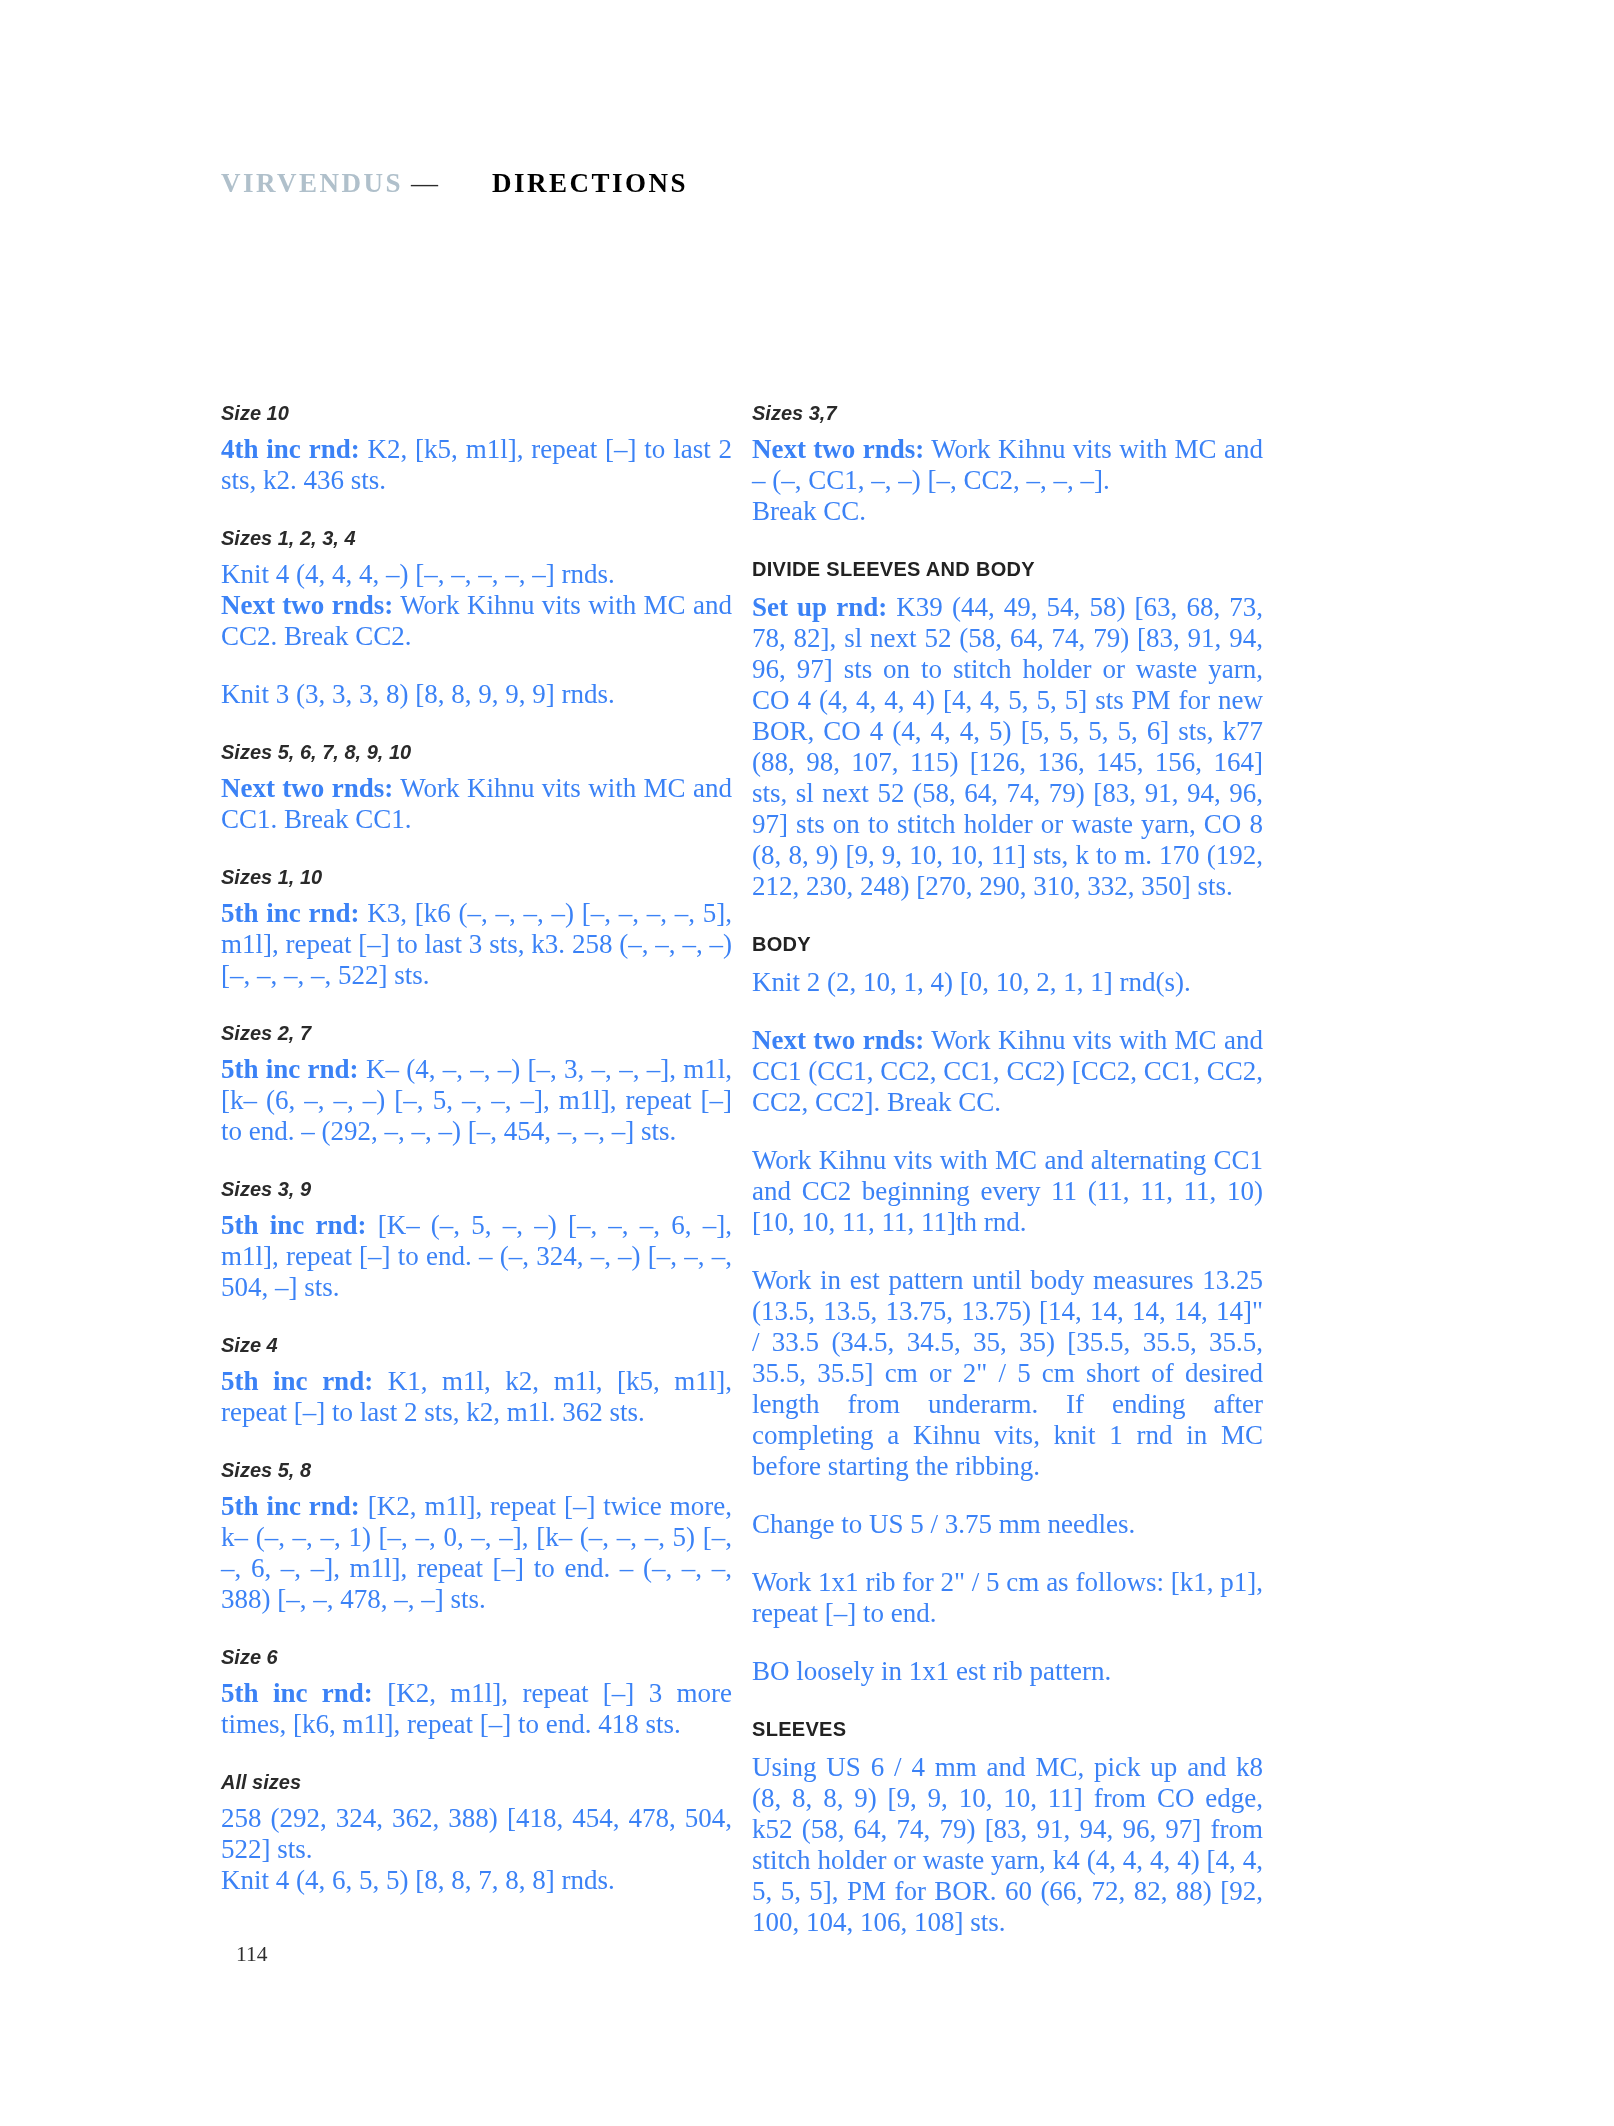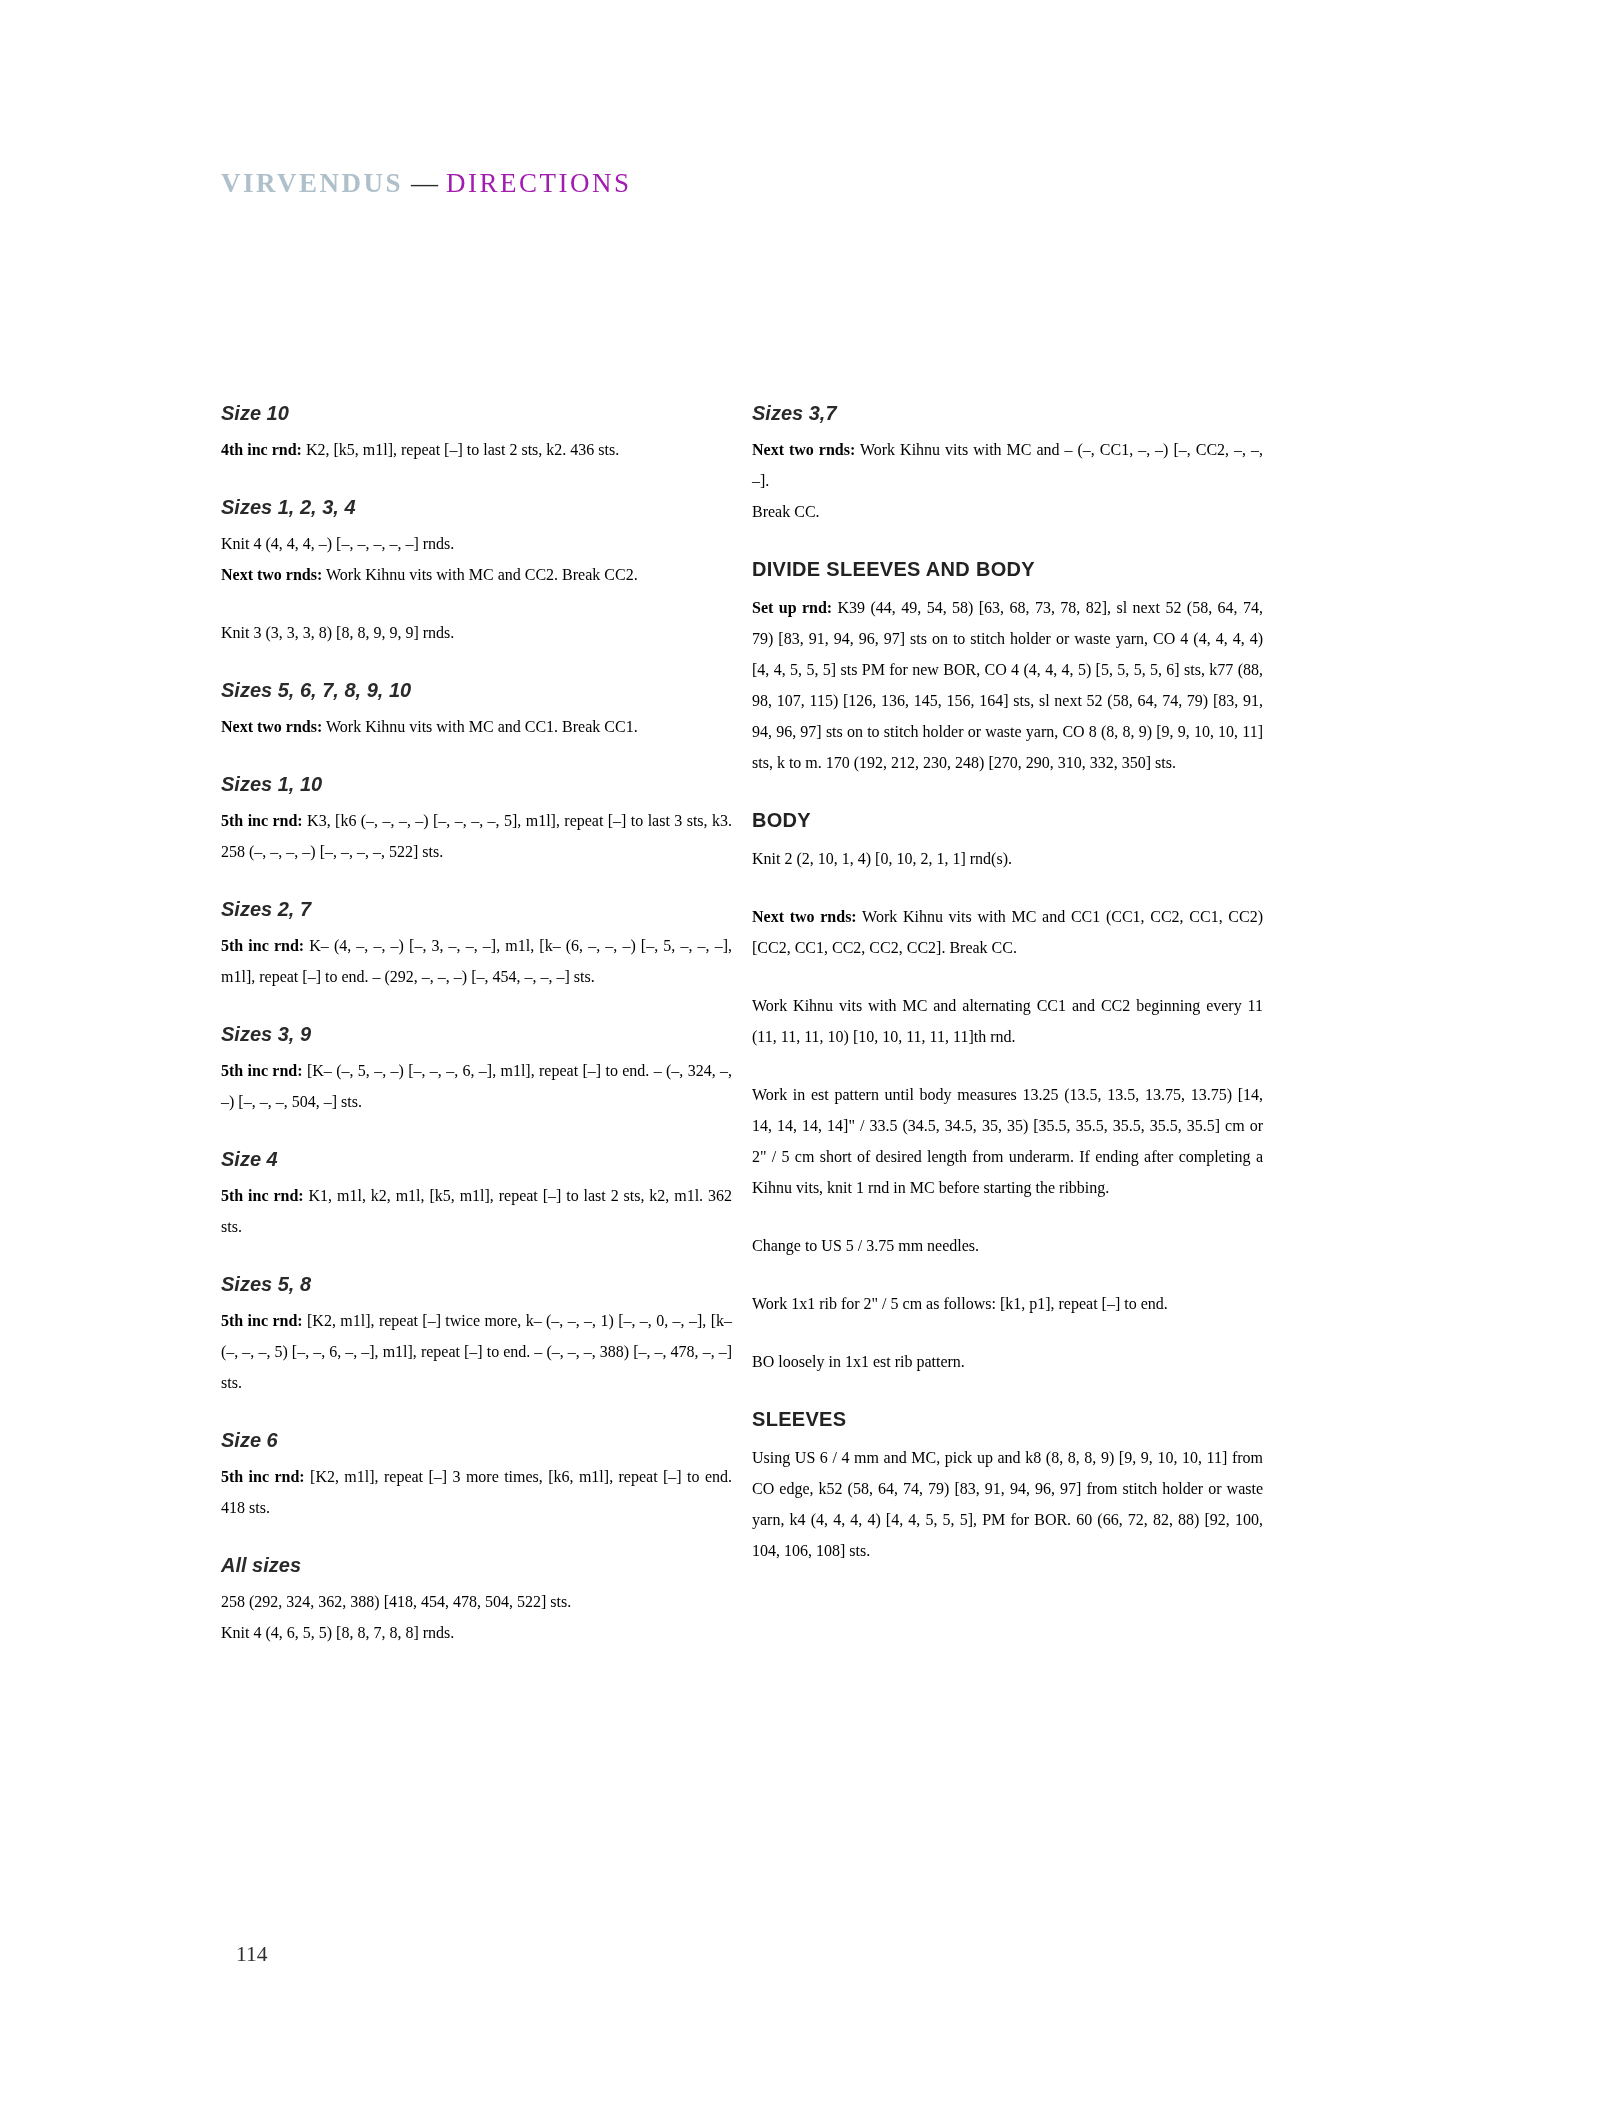--- a/index.html
+++ b/index.html
@@ -11,31 +11,31 @@
   }
   .page { position:relative; width:1614px; height:2126px; overflow:hidden; background:#ffffff; }
 
   .doc-header {
     position:absolute; left:221px; top:168px;
     font-size:27px; letter-spacing:2.5px;
     white-space:nowrap;
   }
   .doc-header .title  { color:var(--accent, #b0c0cb); font-weight:bold; }
   .doc-header .dash   { color:#2b2b2b; margin:0 8px; letter-spacing:0; }
-  .doc-header .section{ color:#a21caf; font-weight:400; }
+  .doc-header .section{ color:#000000; font-weight:700;margin-left:46px; }
 
   .columns {
     position:absolute; left:221px; top:398px;
     width:1062px; display:flex; gap:20px;
   }
   .col { width:511px; }
 
   .para {
-    font-size:16px; line-height:31px;
-    text-align:justify; color:#000000;
+    font-size:27px; line-height:31px;
+    text-align:justify; color:#3b82f6;
   }
   .para strong { font-weight:bold; }
 
   .size-heading {
     font-family:"Liberation Sans", sans-serif;
     font-style:italic; font-weight:600;
     font-size:20px; line-height:31px;
     margin-bottom:5px; color:#2a2a2a;
   }
   .section-heading {

